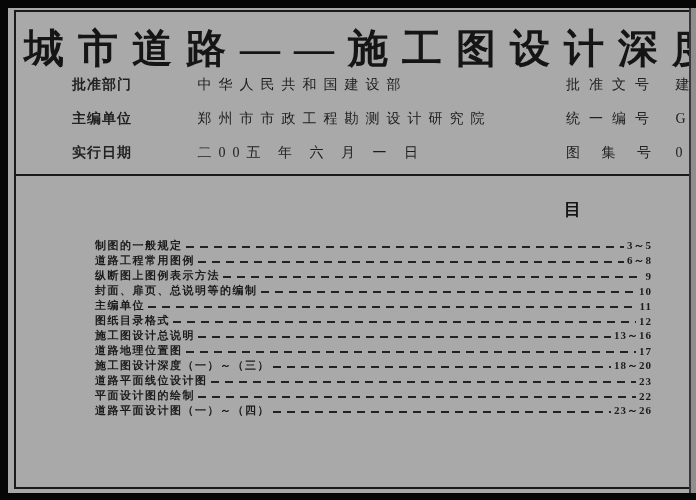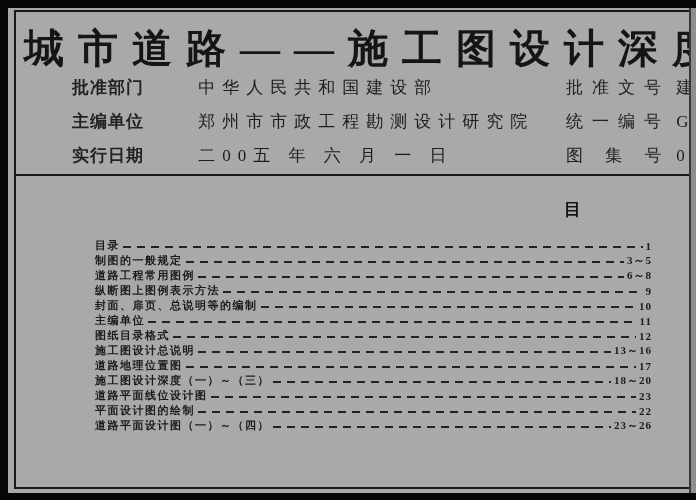--- a/index.html
+++ b/index.html
@@ -13,21 +13,21 @@
     background:#a9a9a9;overflow:hidden;color:#1d1d1d;
   }
   .inner-border{
     position:absolute;left:6px;top:2px;right:0;bottom:4px;
     border:2px solid #1a1a1a;border-right:none;pointer-events:none;
   }
   .doc-title{
     position:absolute;left:16px;top:13px;white-space:nowrap;
     font-size:40px;font-weight:bold;letter-spacing:14px;color:#151515;
   }
-  .hdr-row{position:absolute;white-space:nowrap;font-size:17px;}
+  .hdr-row{position:absolute;white-space:nowrap;font-size:14px;}
   .hdr-left{left:64px;}
   .hdr-right{left:558px;}
   .row-0{top:68px;} .row-1{top:102px;} .row-2{top:136px;}
   .hdr-left .fl{display:inline-block;width:122px;letter-spacing:1px;font-weight:bold;color:#222;}
   .hdr-left .fv{letter-spacing:7px;color:#1d1d1d;}
   .hdr-right .fl{display:inline-block;width:106px;letter-spacing:9px;font-weight:normal;color:#222;}
   .hdr-right .fv{letter-spacing:2px;color:#1d1d1d;}
   .rule{
     position:absolute;left:6px;top:166px;right:0;height:2px;background:#1a1a1a;
   }
@@ -88,25 +88,20 @@
     <span class="fl">图 集 号</span>
     <span class="fv">0</span>
   </div>
 
   <div class="rule"></div>
 
   <div class="section-heading">目</div>
 
   <div class="toc">
     <div class="toc-row">
-      <span class="toc-title">目录</span>
-      <span class="toc-leader"></span>
-      <span class="toc-page">1</span>
-    </div>
-    <div class="toc-row">
       <span class="toc-title">制图的一般规定</span>
       <span class="toc-leader"></span>
       <span class="toc-page">3～5</span>
     </div>
     <div class="toc-row">
       <span class="toc-title">道路工程常用图例</span>
       <span class="toc-leader"></span>
       <span class="toc-page">6～8</span>
     </div>
     <div class="toc-row">

